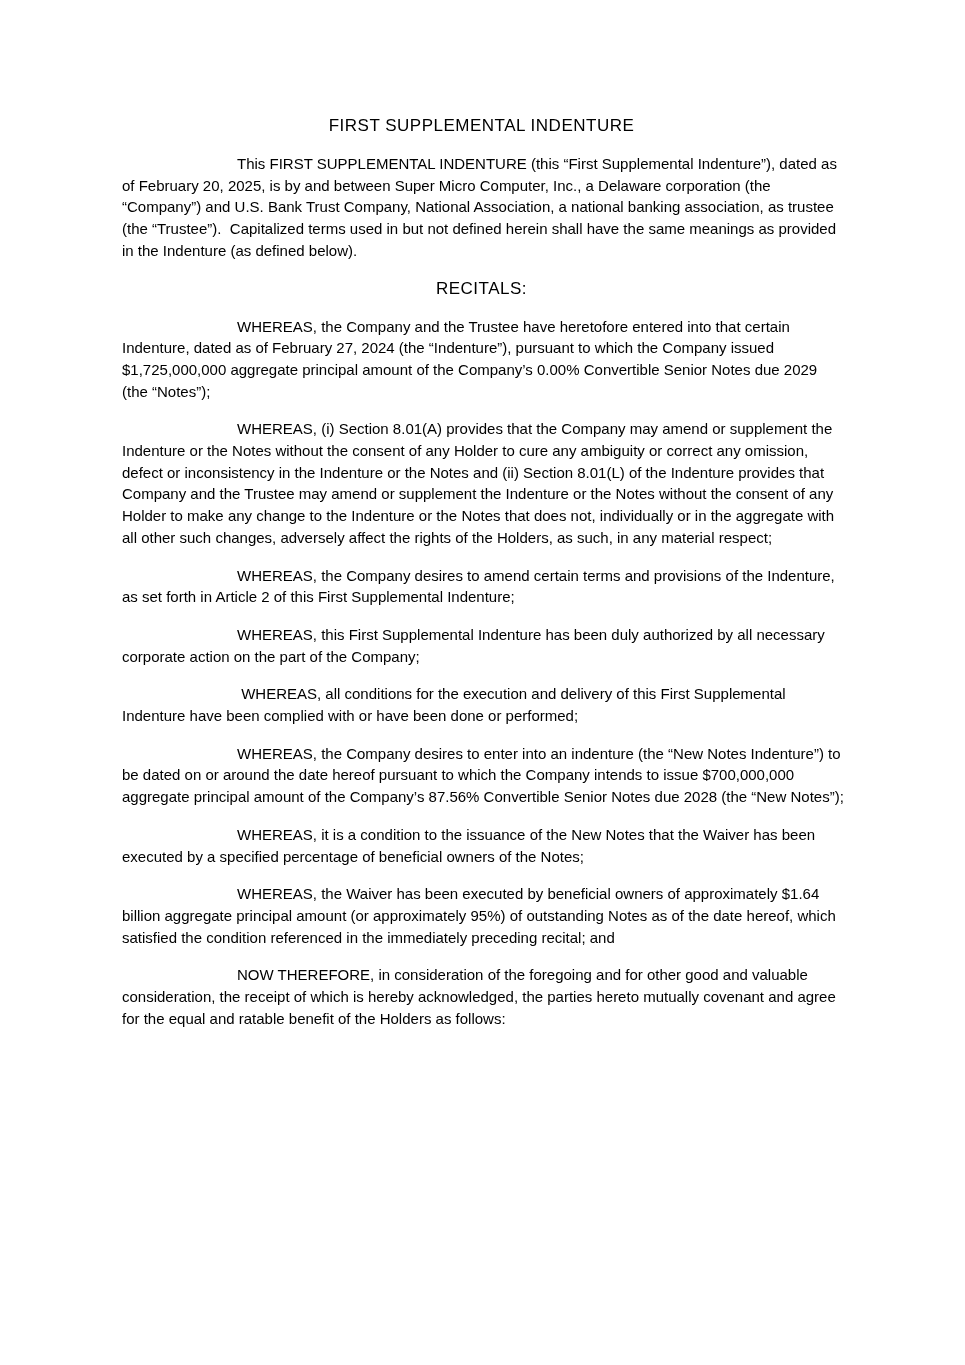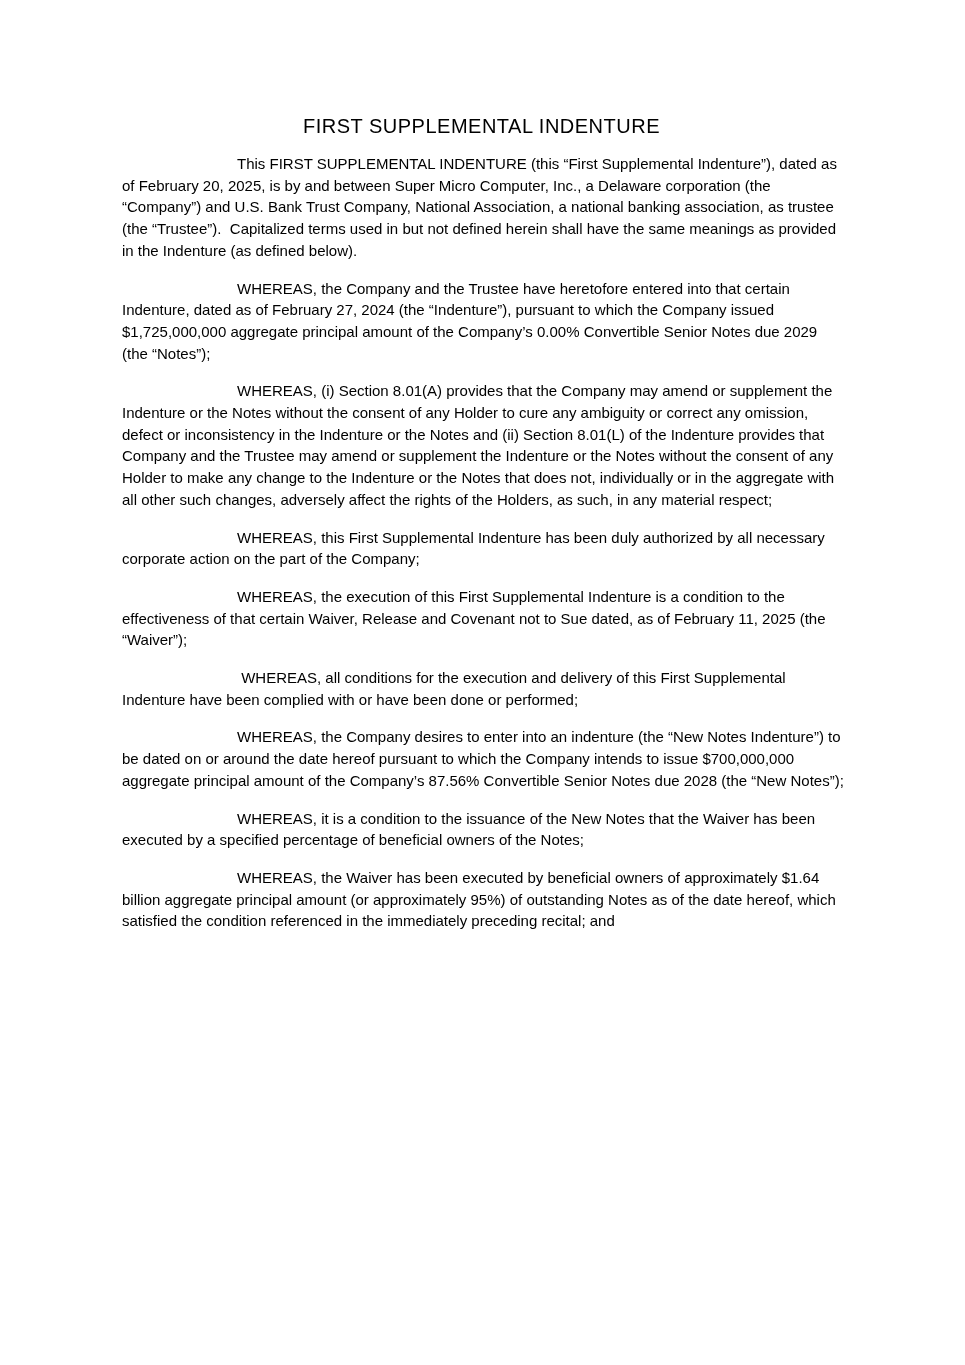--- a/index.html
+++ b/index.html
@@ -24,49 +24,51 @@
   .page p {
     margin: 0 0 16px 4px;
     text-indent: 115px;
     text-align: left;
     white-space: pre-wrap;
   }
   .heading {
     margin: 0 0 16px 0;
     text-align: center;
     text-indent: 0;
-    font-size: 20px;
+    font-size: 17px;
     line-height: 22px;
     letter-spacing: 0.5px;
     white-space: pre-wrap;
   }
 </style>
 </head>
 <body>
 
 <div class="page">
 
   <div class="heading">FIRST SUPPLEMENTAL INDENTURE</div>
 
   <p>This FIRST SUPPLEMENTAL INDENTURE (this “First Supplemental Indenture”), dated as of February 20, 2025, is by and between Super Micro Computer, Inc., a Delaware corporation (the “Company”) and U.S. Bank Trust Company, National Association, a national banking association, as trustee (the “Trustee”).  Capitalized terms used in but not defined herein shall have the same meanings as provided in the Indenture (as defined below).</p>
 
+  <div class="heading">RECITALS:</div>
 
   <p>WHEREAS, the Company and the Trustee have heretofore entered into that certain Indenture, dated as of February 27, 2024 (the “Indenture”), pursuant to which the Company issued $1,725,000,000 aggregate principal amount of the Company’s 0.00% Convertible Senior Notes due 2029 (the “Notes”);</p>
 
   <p>WHEREAS, (i) Section 8.01(A) provides that the Company may amend or supplement the Indenture or the Notes without the consent of any Holder to cure any ambiguity or correct any omission, defect or inconsistency in the Indenture or the Notes and (ii) Section 8.01(L) of the Indenture provides that Company and the Trustee may amend or supplement the Indenture or the Notes without the consent of any Holder to make any change to the Indenture or the Notes that does not, individually or in the aggregate with all other such changes, adversely affect the rights of the Holders, as such, in any material respect;</p>
 
+  <p>WHEREAS, the Company desires to amend certain terms and provisions of the Indenture, as set forth in Article 2 of this First Supplemental Indenture;</p>
 
   <p>WHEREAS, this First Supplemental Indenture has been duly authorized by all necessary corporate action on the part of the Company;</p>
 
-  <p>WHEREAS, the execution of this First Supplemental Indenture is a condition to the effectiveness of that certain Waiver, Release and Covenant not to Sue dated, as of February 11, 2025 (the “Waiver”);</p>
 
   <p> WHEREAS, all conditions for the execution and delivery of this First Supplemental Indenture have been complied with or have been done or performed;</p>
 
   <p>WHEREAS, the Company desires to enter into an indenture (the “New Notes Indenture”) to be dated on or around the date hereof pursuant to which the Company intends to issue $700,000,000 aggregate principal amount of the Company’s 87.56% Convertible Senior Notes due 2028 (the “New Notes”);</p>
 
   <p>WHEREAS, it is a condition to the issuance of the New Notes that the Waiver has been executed by a specified percentage of beneficial owners of the Notes;</p>
 
   <p>WHEREAS, the Waiver has been executed by beneficial owners of approximately $1.64 billion aggregate principal amount (or approximately 95%) of outstanding Notes as of the date hereof, which satisfied the condition referenced in the immediately preceding recital; and</p>
 
+  <p>NOW THEREFORE, in consideration of the foregoing and for other good and valuable consideration, the receipt of which is hereby acknowledged, the parties hereto mutually covenant and agree for the equal and ratable benefit of the Holders as follows:</p>
 
 
 
 </div>
 
 </body></html>

